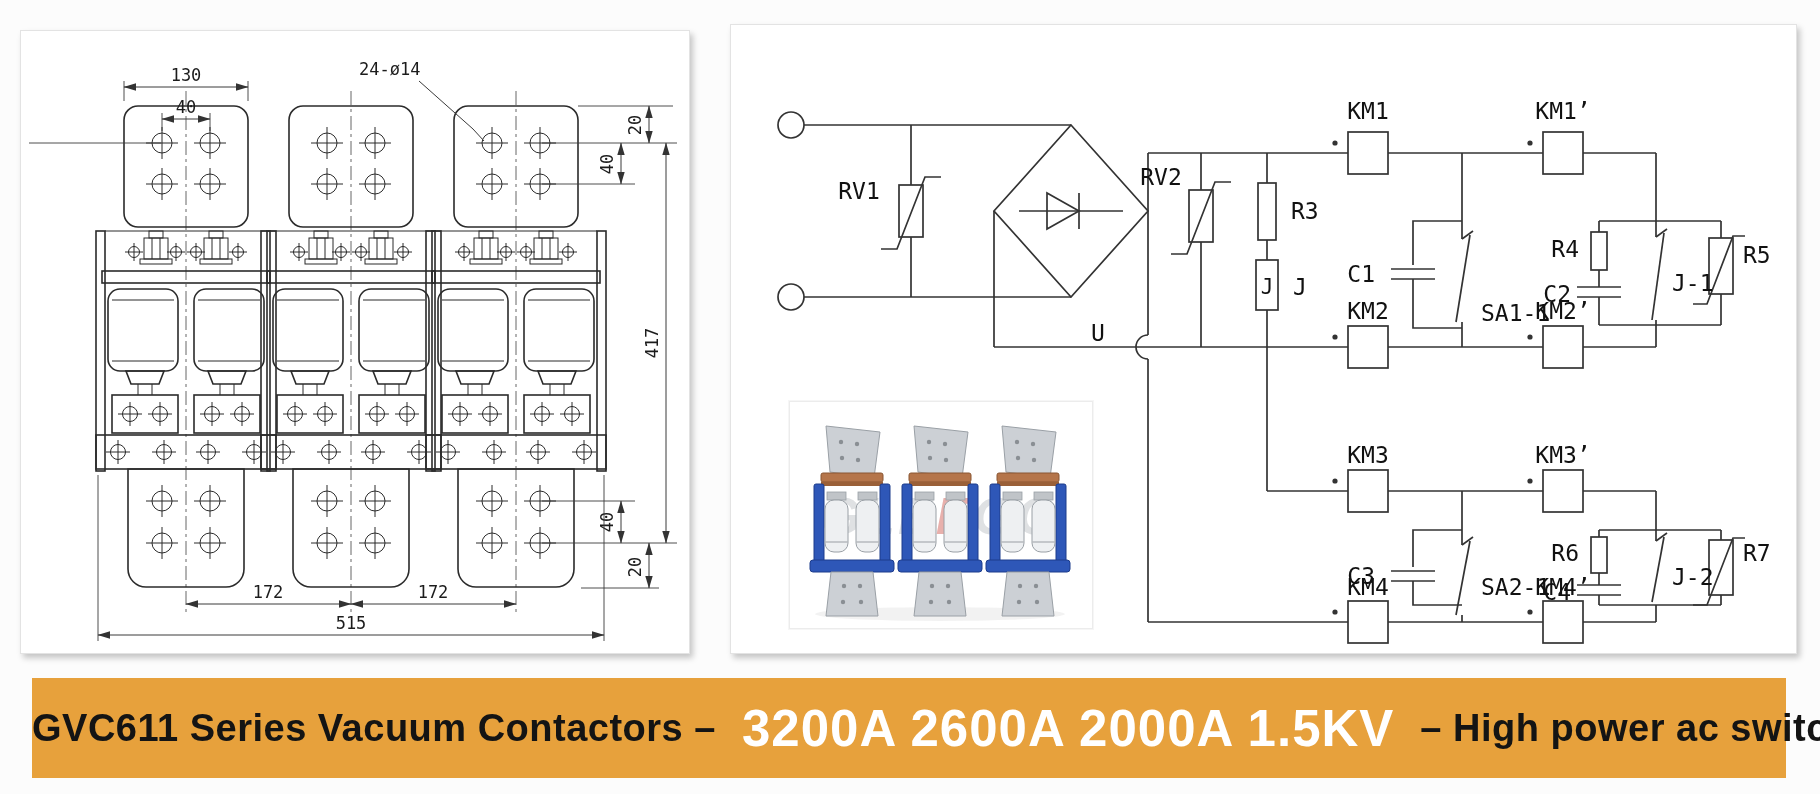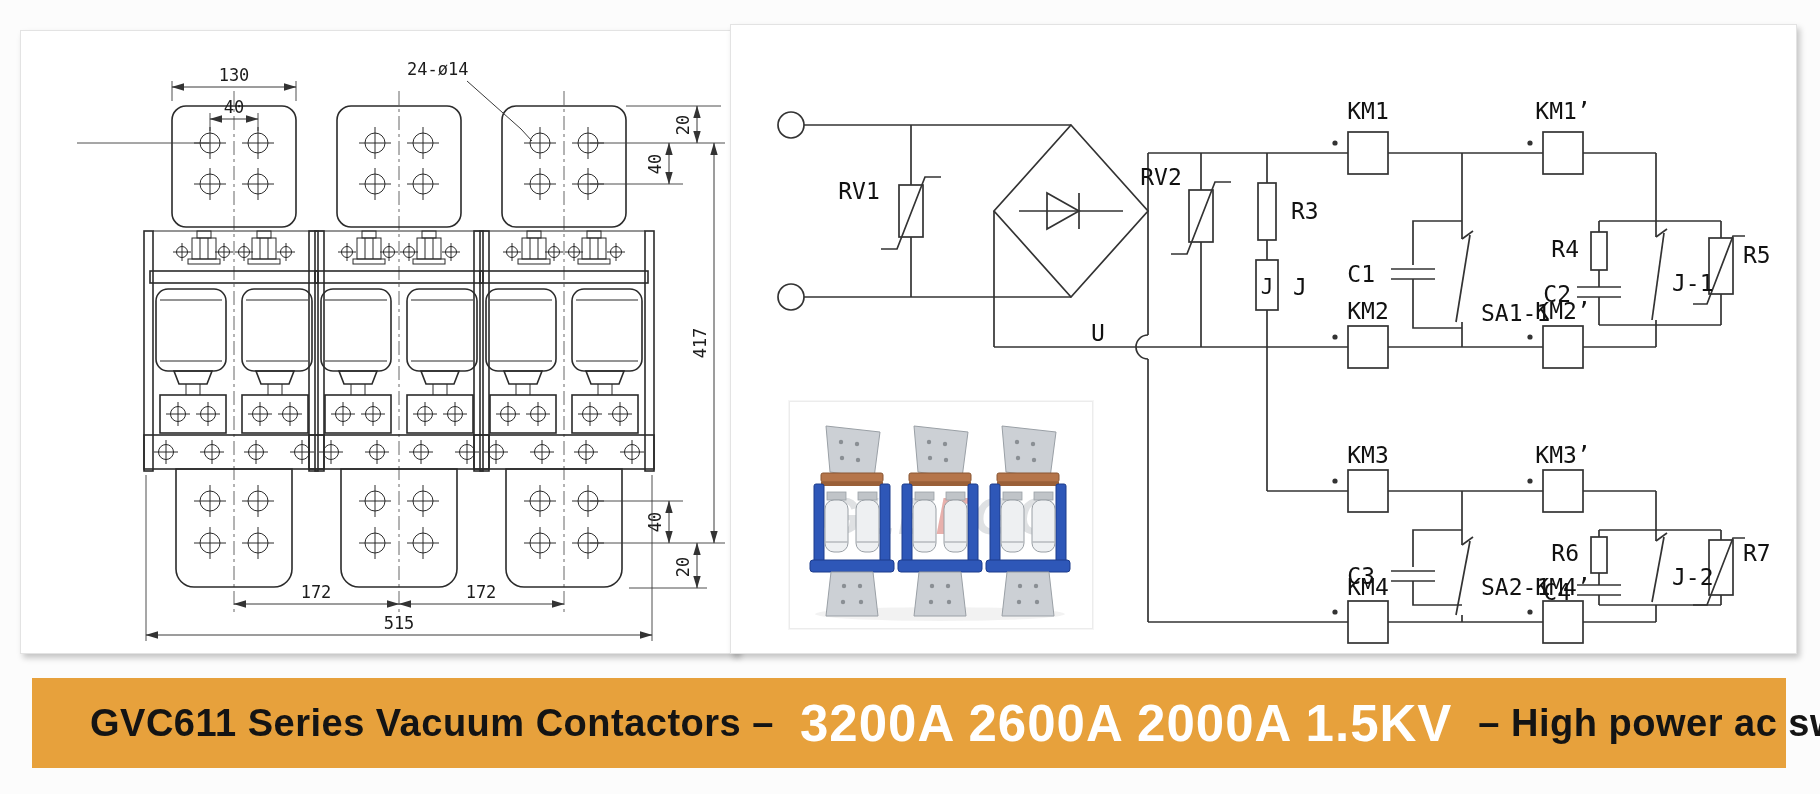--- a/index.html
+++ b/index.html
@@ -7,25 +7,25 @@
     width:1820px;height:794px;position:relative;
     background:#fcfcfc;
     font-family:"Liberation Sans",sans-serif;
     overflow:hidden;
   }
   .panel{
     position:absolute;background:#ffffff;
     border:1px solid #e3e3e3;
     box-shadow:3px 4px 6px rgba(0,0,0,0.22);
   }
-  #left-panel{left:20px;top:30px;width:668px;height:622px;padding-left:48px;}
+  #left-panel{left:20px;top:30px;width:668px;height:622px;}
   #right-panel{left:730px;top:24px;width:1065px;height:628px;}
   #banner{
-    position:absolute;left:32px;top:678px;width:1754px;height:90px;
-    display:flex;align-items:center;padding-left:58px;box-sizing:border-box;
+    position:absolute;left:32px;top:678px;width:1754px;height:100px;
+    display:flex;align-items:center;box-sizing:border-box;
     white-space:nowrap;
   }
   .banner-black{font-weight:bold;font-size:38px;color:#141414;letter-spacing:0.5px;}
   .banner-white{font-weight:bold;font-size:51px;color:#ffffff;margin:0 26px;letter-spacing:1px;}
   #product-photo{
     position:absolute;left:58px;top:376px;width:302px;height:226px;
     background:#fff;border:1px solid #ececec;box-shadow:0 0 0 1px #f6f6f6;
   }
   svg{display:block;}
   

